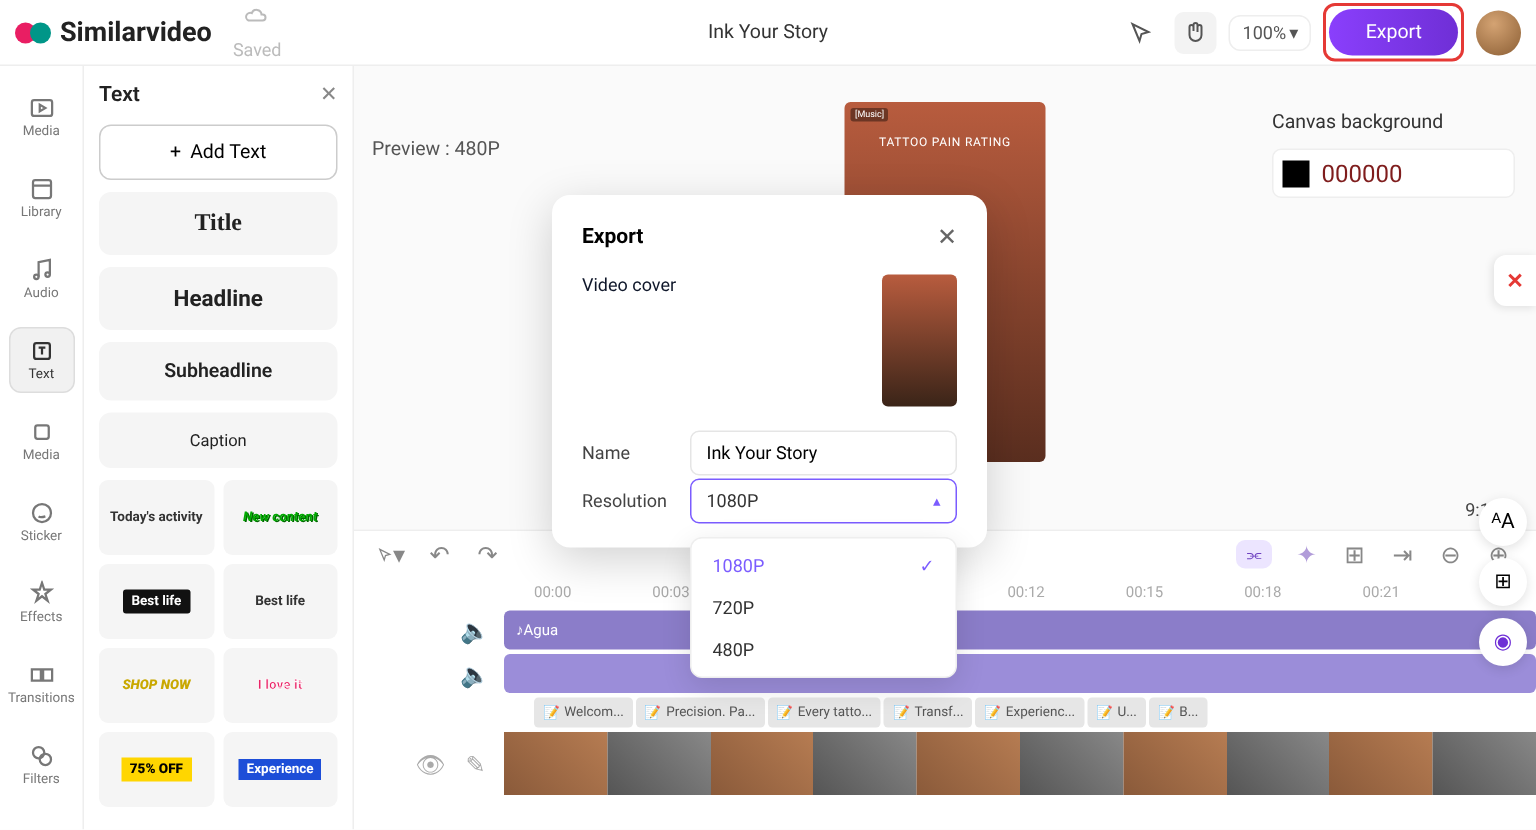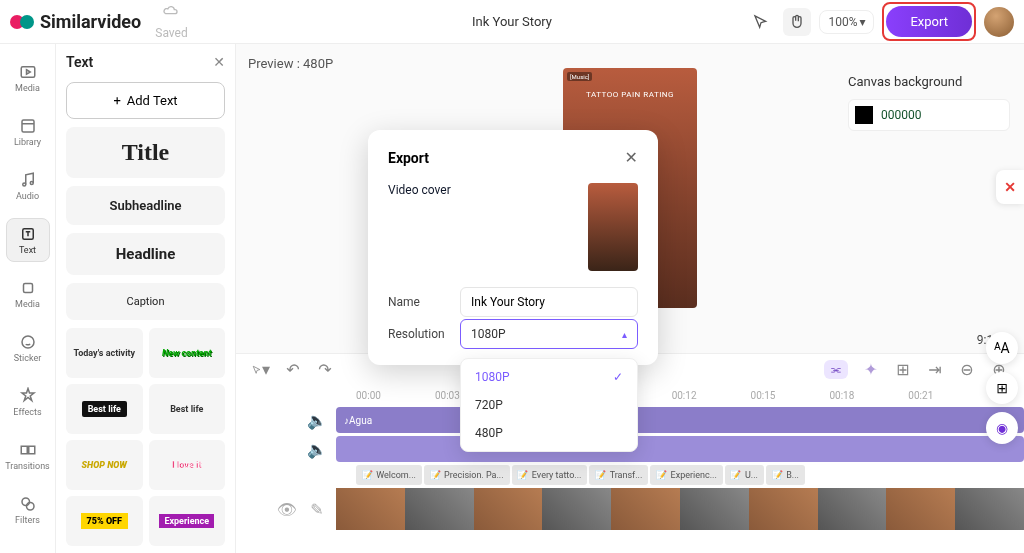--- a/index.html
+++ b/index.html
@@ -23,29 +23,29 @@
   .navitem { width: 44px; height: 44px; display: flex; flex-direction: column; align-items: center; justify-content: center; gap: 2px; border-radius: 8px; color: #777; cursor: pointer; }
   .navitem.active { background: #f1f1f1; border: 1px solid #ddd; color: #333; }
   .navitem svg { width: 18px; height: 18px; }
   .navlabel { font-size: 9px; }
   .sidepanel { width: 180px; border-right: 1px solid #eee; padding: 10px; display: flex; flex-direction: column; gap: 8px; overflow-y: auto; }
   .panel-header { display: flex; justify-content: space-between; align-items: center; margin-bottom: 4px; }
   .panel-title { font-size: 14px; font-weight: 600; color: #222; }
   .close-x { color: #888; cursor: pointer; font-size: 14px; }
   .addtext { border: 1px solid #ccc; border-radius: 8px; padding: 10px; font-size: 13px; display: flex; align-items: center; justify-content: center; gap: 6px; cursor: pointer; }
   .textopt { background: #f5f5f5; border-radius: 8px; padding: 12px; text-align: center; font-size: 14px; cursor: pointer; color: #222; }
-  .opt-title { font-family: Georgia, serif; font-weight: 700; font-size: 24px; }
+  .opt-title { font-family: Georgia, serif; font-weight: 700; font-size: 16px; }
   .opt-headline { font-weight: 700; font-size: 15px; }
   .opt-sub { font-weight: 600; font-size: 13px; }
   .opt-cap { font-size: 11px; }
   .preset-grid { display: grid; grid-template-columns: 1fr 1fr; gap: 6px; }
   .preset { background: #f5f5f5; border-radius: 6px; height: 50px; display: flex; align-items: center; justify-content: center; font-size: 9px; font-weight: 700; cursor: pointer; }
   .main { flex: 1; display: flex; flex-direction: column; position: relative; background: #fafafa; }
   .preview-area { flex: 1; position: relative; padding: 12px; }
-  .preview-label { font-size: 13px; color: #555; }
+  .preview-label { font-size: 13px; color: #555; margin-top: 36px; }
   .preview-thumb { position: absolute; top: 24px; left: 50%; transform: translateX(-50%); width: 134px; height: 240px; background: linear-gradient(#b85c3e, #5a2e1f); border-radius: 4px; overflow: hidden; color: #fff; font-size: 8px; text-align: center; }
   .preview-thumb .tlabel { position: absolute; top: 22px; left: 50%; transform: translateX(-50%); font-size: 8px; letter-spacing: 0.5px; white-space: nowrap; }
   .rightpanel { position: absolute; right: 0; top: 16px; width: 190px; padding: 14px; background: transparent; }
   .rp-title { font-size: 13px; color: #333; margin-bottom: 10px; }
   .color-row { display: flex; align-items: center; gap: 8px; border: 1px solid #eee; padding: 6px; border-radius: 6px; background: #fff; }
   .swatch { width: 18px; height: 18px; background: #000; }
   .time-display { position: absolute; right: 14px; bottom: 6px; font-size: 12px; color: #444; display: flex; align-items: center; gap: 4px; }
   .timeline { height: 200px; border-top: 1px solid #eee; background: #fff; display: flex; flex-direction: column; }
   .tl-toolbar { display: flex; align-items: center; padding: 6px 16px; gap: 14px; color: #888; }
   .tl-toolbar .spacer { flex: 1; }
@@ -195,22 +195,22 @@
   <div class="sidepanel">
     <div class="panel-header">
       <span class="panel-title">Text</span>
       <span class="close-x">✕</span>
     </div>
     <div class="addtext">
         <span>+</span>
         <span>Add Text</span>
       </div>
     <div class="textopt opt-title">Title</div>
+    <div class="textopt opt-headline">Headline</div>
     <div class="textopt opt-sub">Subheadline</div>
-    <div class="textopt opt-headline">Headline</div>
     <div class="textopt opt-cap">Caption</div>
     <div class="preset-grid">
       <div class="preset">
           <span style="color:#333">Today's activity</span>
         </div>
       <div class="preset">
           <span style="color:#0a0;text-shadow:1px 1px #060;font-style:italic">New content</span>
         </div>
       <div class="preset">
           <span style="background:#111;color:#fff;padding:3px 6px;border-radius:2px">Best life</span>
@@ -221,37 +221,37 @@
       <div class="preset">
           <span style="color:#c9a800;font-style:italic;font-weight:900">SHOP NOW</span>
         </div>
       <div class="preset">
           <span style="color:#e91e63;font-weight:900;-webkit-text-stroke:0.5px #fff">I love it</span>
         </div>
       <div class="preset">
           <span style="background:#ffd600;padding:3px 6px;font-weight:900">75% OFF</span>
         </div>
       <div class="preset">
-          <span style="background:#a21caf;color:#fff;padding:2px 5px">Experience</span>
+          <span style="background:#1d4ed8;color:#fff;padding:2px 5px">Experience</span>
         </div>
     </div>
   </div>
 
   <div class="main">
     <div class="preview-area">
       <div class="preview-label">Preview : 480P</div>
       <div class="preview-thumb">
         <div style="position:absolute;top:4px;left:4px;background:rgba(0,0,0,.4);padding:1px 3px;border-radius:2px;font-size:6px">[Music]</div>
         <div class="tlabel">TATTOO PAIN RATING</div>
       </div>
       <div class="rightpanel">
         <div class="rp-title">Canvas background</div>
         <div class="color-row">
           <span class="swatch"></span>
-          <span style="font-size:12px;color:#14532d">000000</span>
+          <span style="font-size:16px;color:#7f1d1d">000000</span>
         </div>
       </div>
       <div class="time-display">
         <span>9:16</span>
         <span>▾</span>
       </div>
     </div>
 
     <div class="timeline">
       <div class="tl-toolbar">

